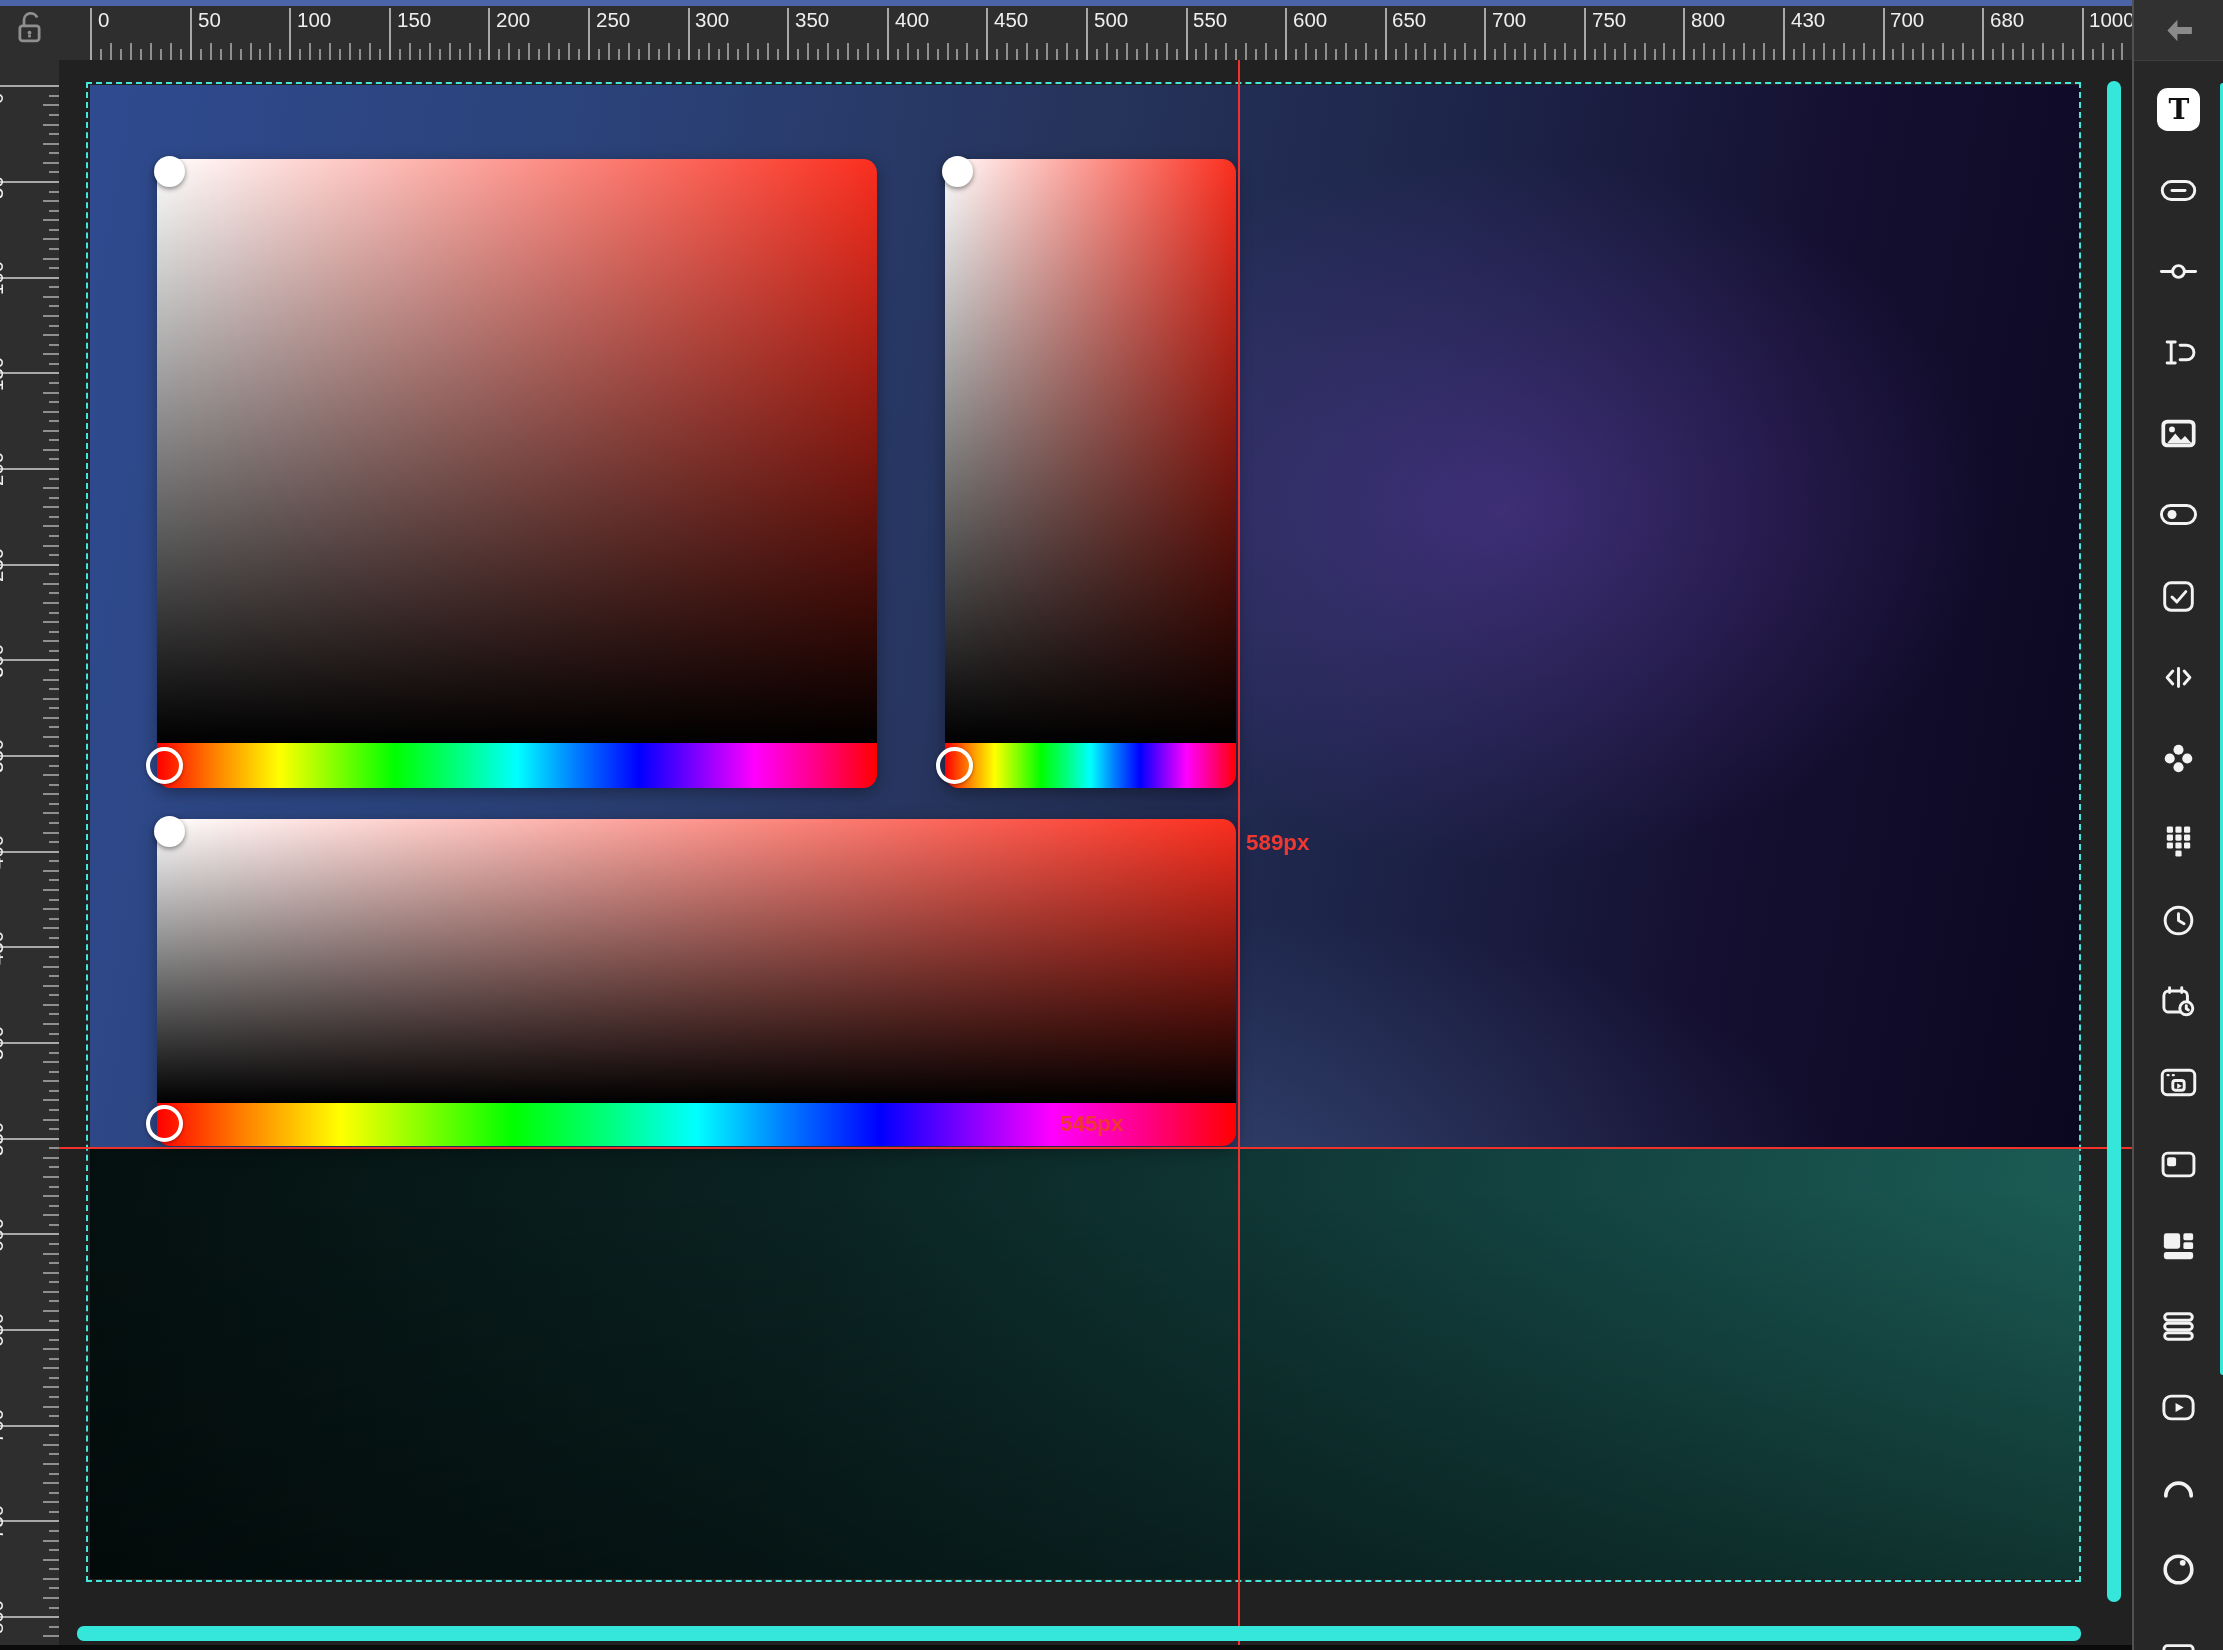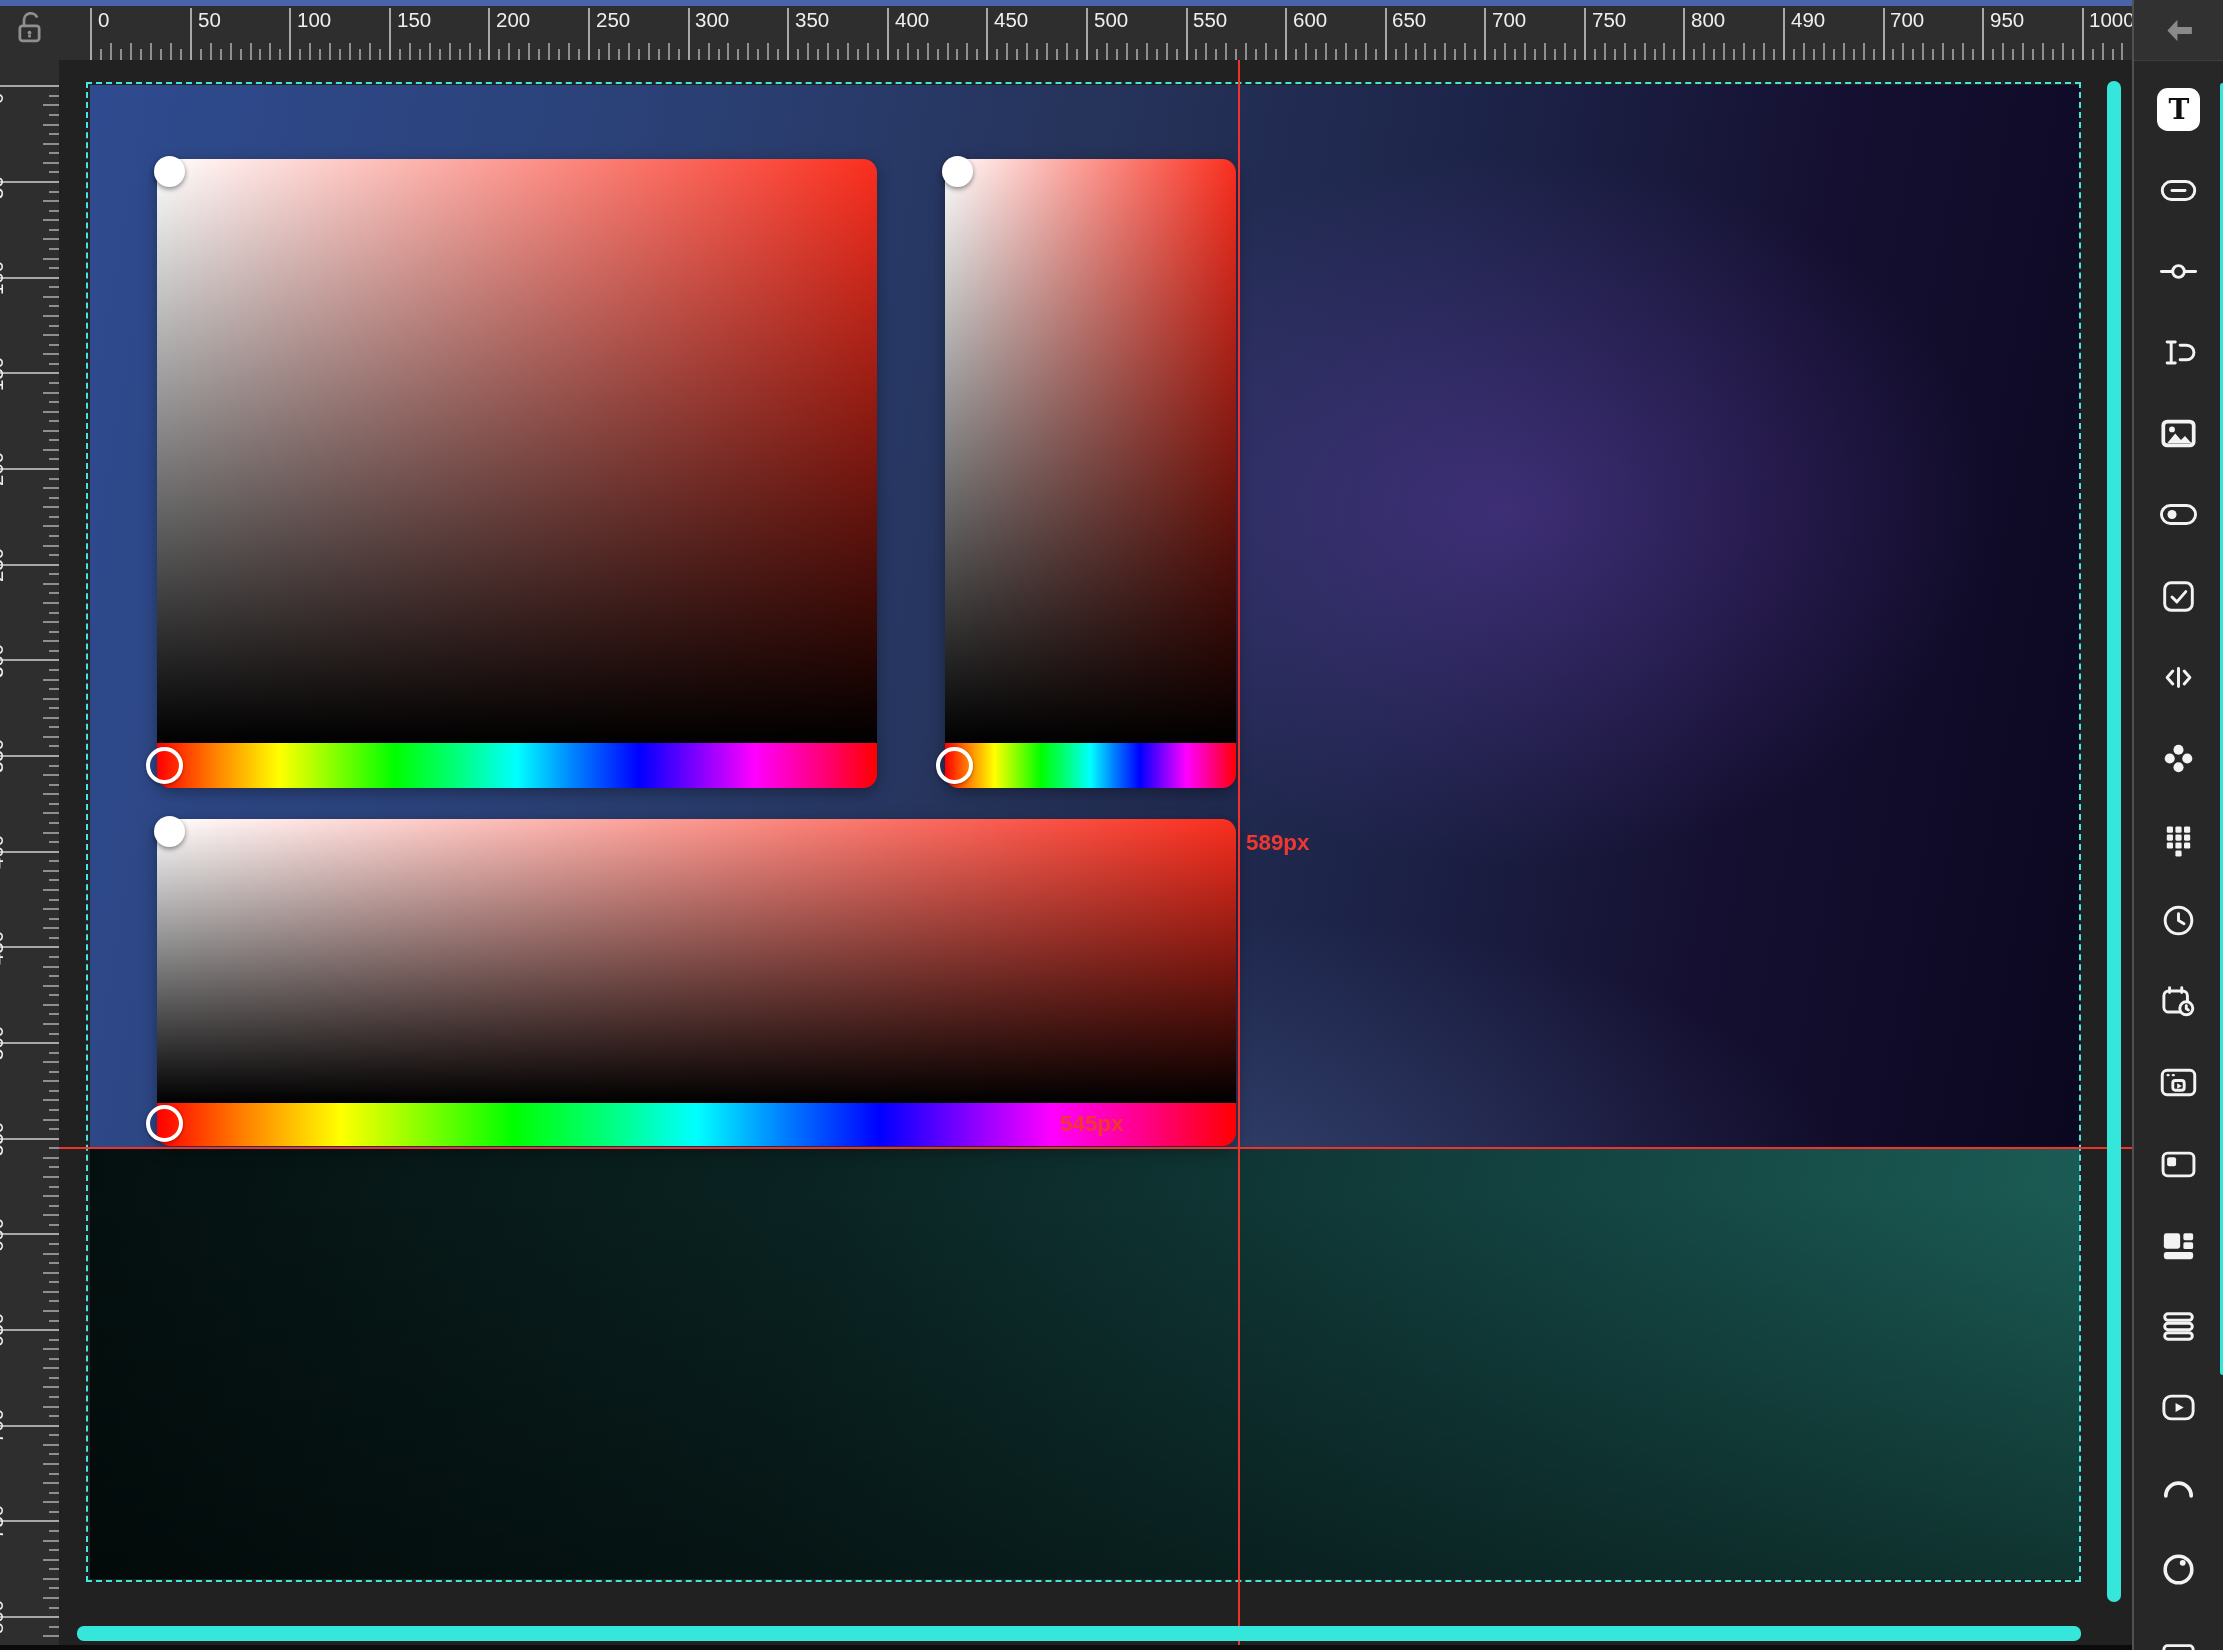--- a/index.html
+++ b/index.html
@@ -305,23 +305,23 @@
       <div class="h-lbl" style="left: 736px;">350</div>
       <div class="h-lbl" style="left: 836px;">400</div>
       <div class="h-lbl" style="left: 935px;">450</div>
       <div class="h-lbl" style="left: 1035px;">500</div>
       <div class="h-lbl" style="left: 1134px;">550</div>
       <div class="h-lbl" style="left: 1234px;">600</div>
       <div class="h-lbl" style="left: 1333px;">650</div>
       <div class="h-lbl" style="left: 1433px;">700</div>
       <div class="h-lbl" style="left: 1533px;">750</div>
       <div class="h-lbl" style="left: 1632px;">800</div>
-      <div class="h-lbl" style="left: 1732px;">490</div>
+      <div class="h-lbl" style="left: 1732px;">430</div>
       <div class="h-lbl" style="left: 1831px;">700</div>
-      <div class="h-lbl" style="left: 1931px;">950</div>
+      <div class="h-lbl" style="left: 1931px;">680</div>
       <div class="h-lbl" style="left: 2030px;">1000</div>
     </div>
   <div class="v-ruler" id="v-ruler">
       <div class="v-tick major" style="top: 25px;"></div>
       <div class="v-tick minor" style="top: 35px;"></div>
       <div class="v-tick mid" style="top: 44px;"></div>
       <div class="v-tick minor" style="top: 54px;"></div>
       <div class="v-tick mid" style="top: 64px;"></div>
       <div class="v-tick minor" style="top: 73px;"></div>
       <div class="v-tick mid" style="top: 83px;"></div>

